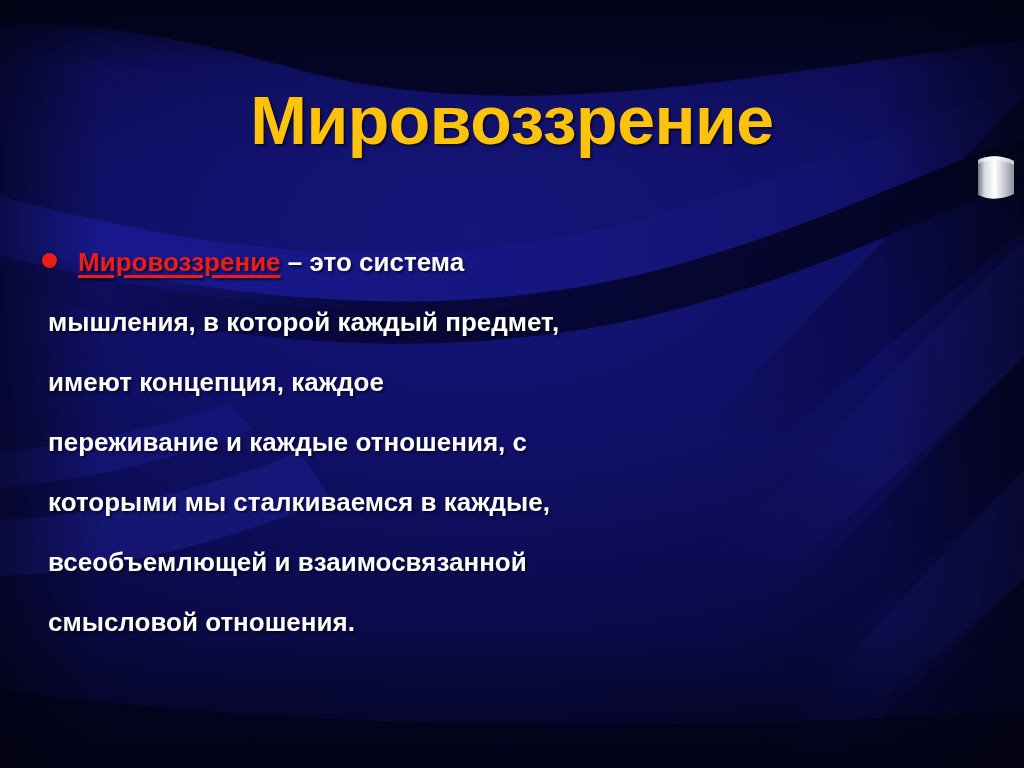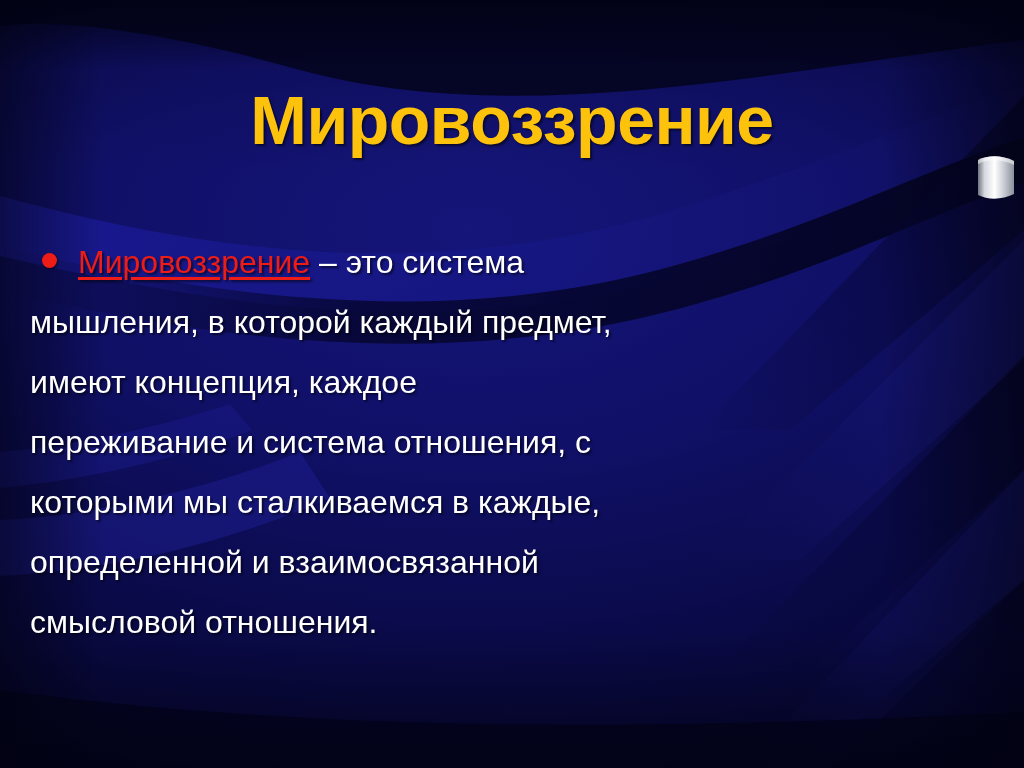--- a/index.html
+++ b/index.html
@@ -83,30 +83,30 @@
     position: absolute;
     left: 12px;
     top: 21px;
     width: 15px;
     height: 15px;
     border-radius: 50%;
     background: #ee1c16;
     box-shadow: 1px 1px 2px rgba(0,0,0,0.6);
   }
   .line {
-    font-size: 32px;
-    font-weight: normal;
+    font-size: 26px;
+    font-weight: bold;
     color: #ffffff;
     line-height: 60px;
     white-space: nowrap;
     text-shadow: 2px 2px 2px rgba(0,0,0,0.55);
   }
   .line.first { margin-left: 0; }
   .lines-rest { margin-left: -48px; padding-left: 48px; }
-  .rest-line { }
+  .rest-line { margin-left: 18px; }
   .term {
     color: #ee1c16;
     text-decoration: underline;
     text-decoration-thickness: 3px;
     text-underline-offset: 4px;
   }
   .dash { color: #ffffff; }
 </style>
 </head>
 <body>
@@ -188,20 +188,20 @@
       <div class="line first">
         <span class="term">Мировоззрение</span>
         <span class="dash">–</span>
         <span>это система</span>
       </div>
     </div>
 
     <div class="lines-rest">
       <div class="line rest-line">мышления, в которой каждый предмет,</div>
       <div class="line rest-line">имеют концепция, каждое</div>
-      <div class="line rest-line">переживание и система отношения, с</div>
+      <div class="line rest-line">переживание и каждые отношения, с</div>
       <div class="line rest-line">которыми мы сталкиваемся в каждые,</div>
-      <div class="line rest-line">определенной и взаимосвязанной</div>
+      <div class="line rest-line">всеобъемлющей и взаимосвязанной</div>
       <div class="line rest-line">смысловой отношения.</div>
     </div>
 
   </div>
 </div>
 
 </body></html>

